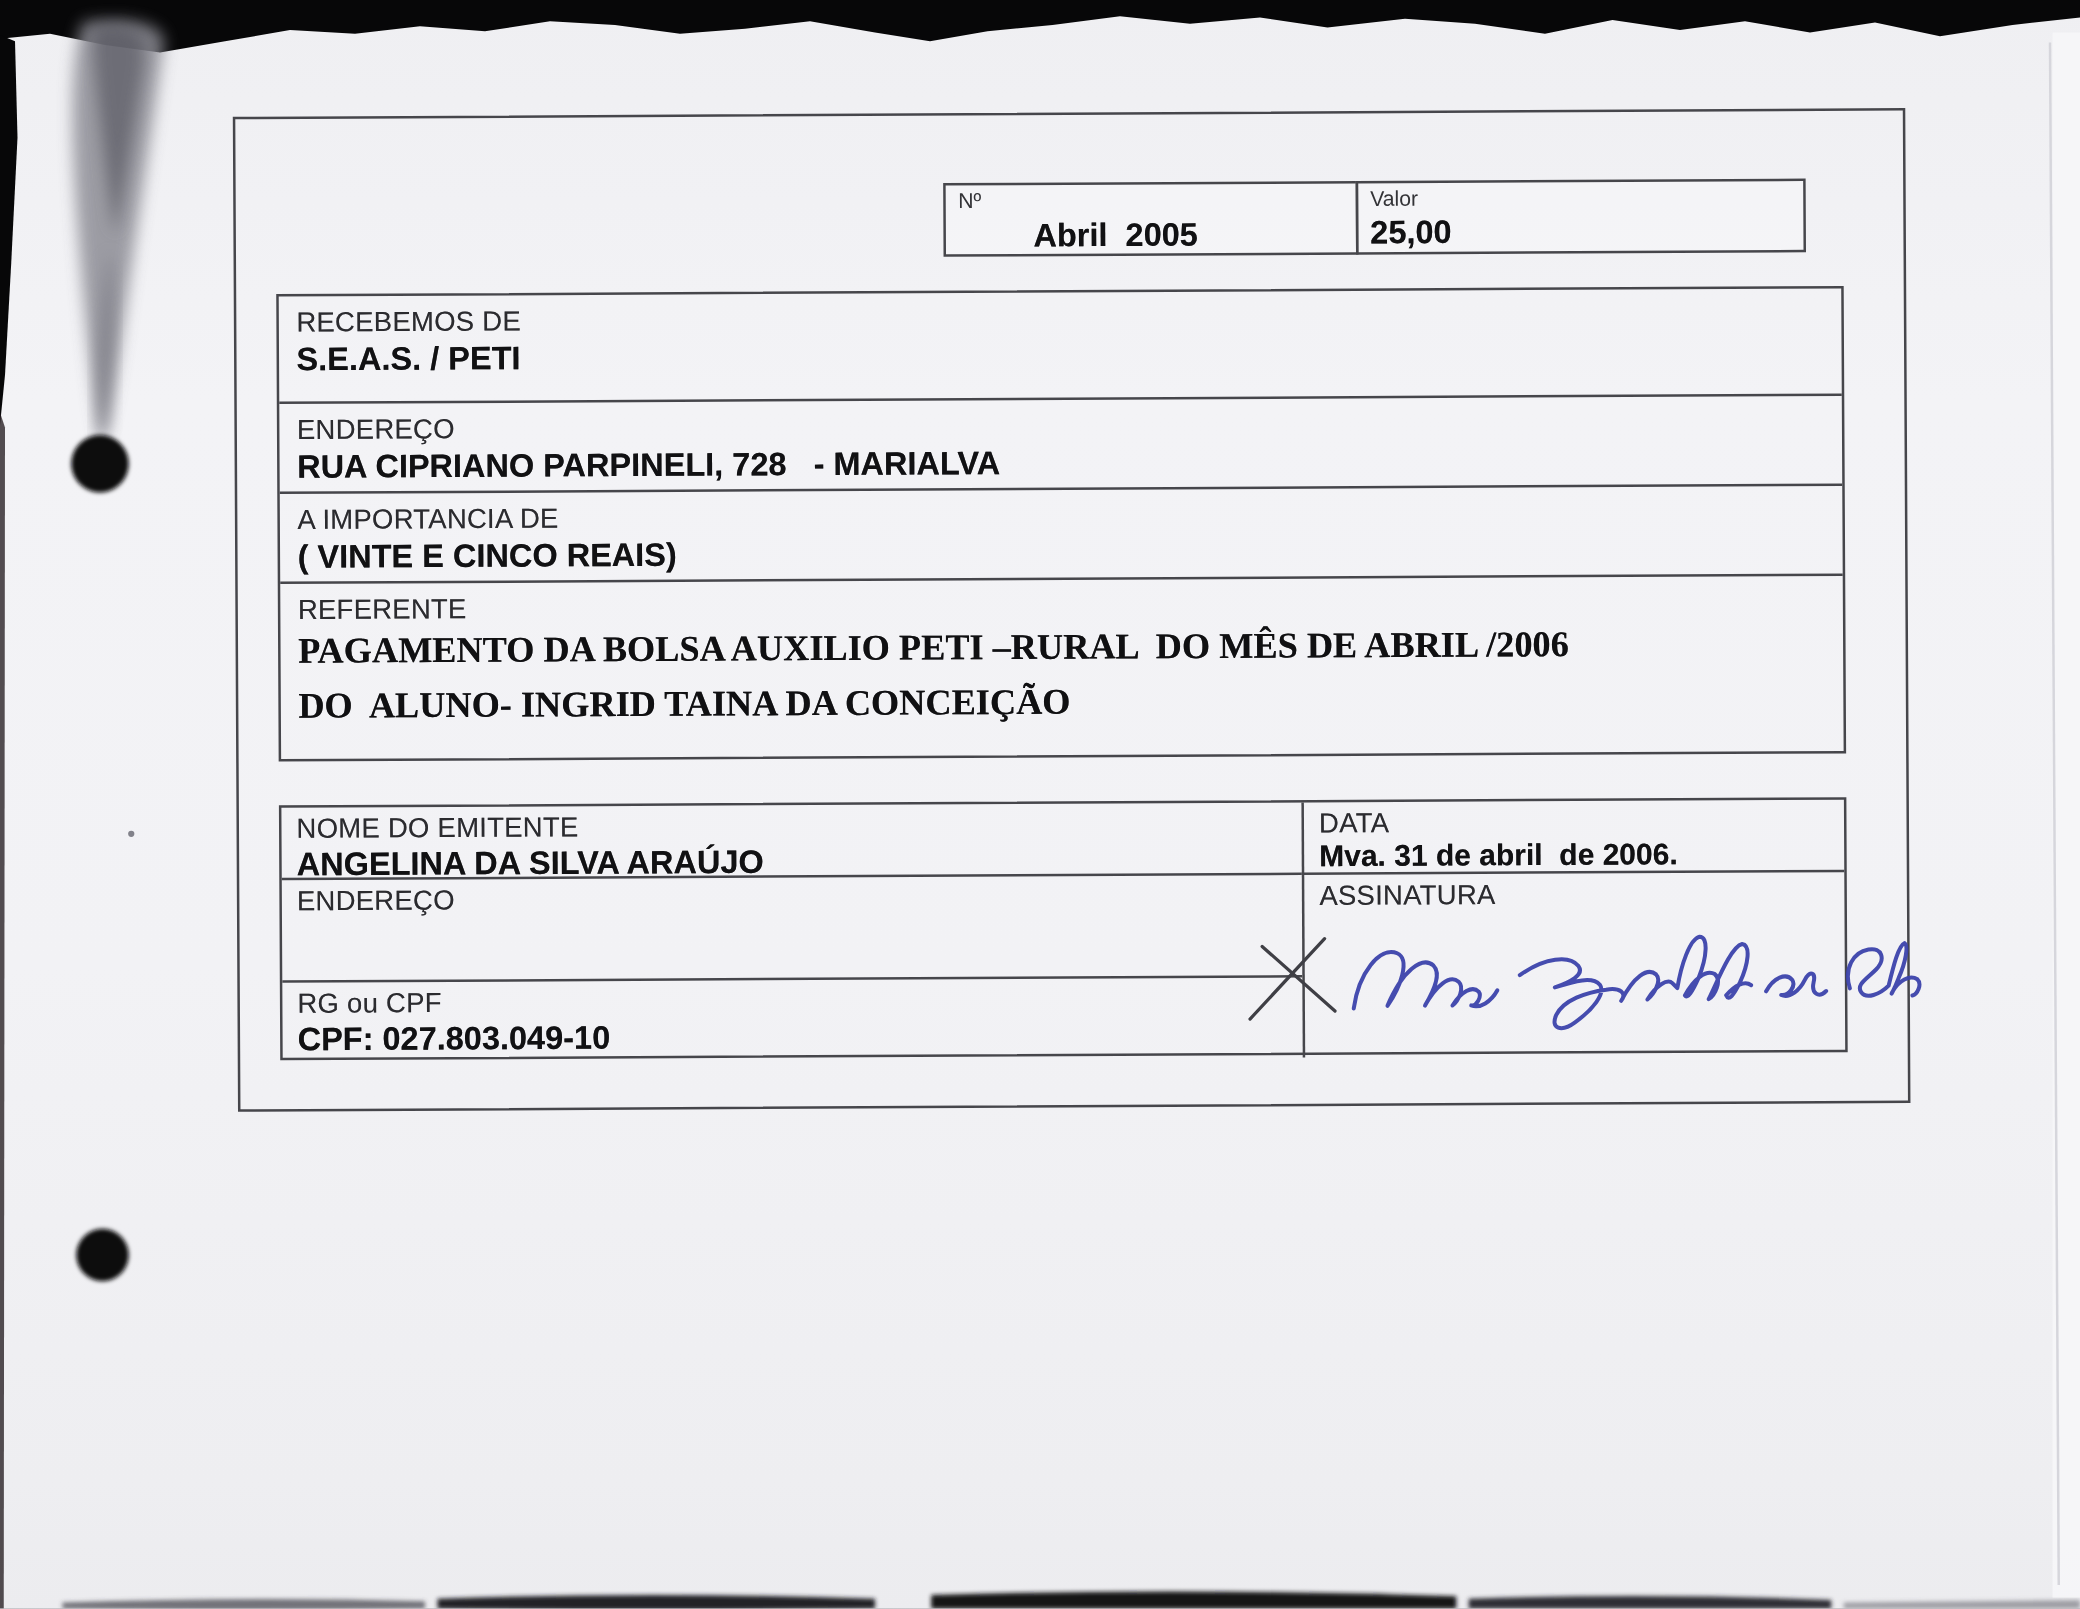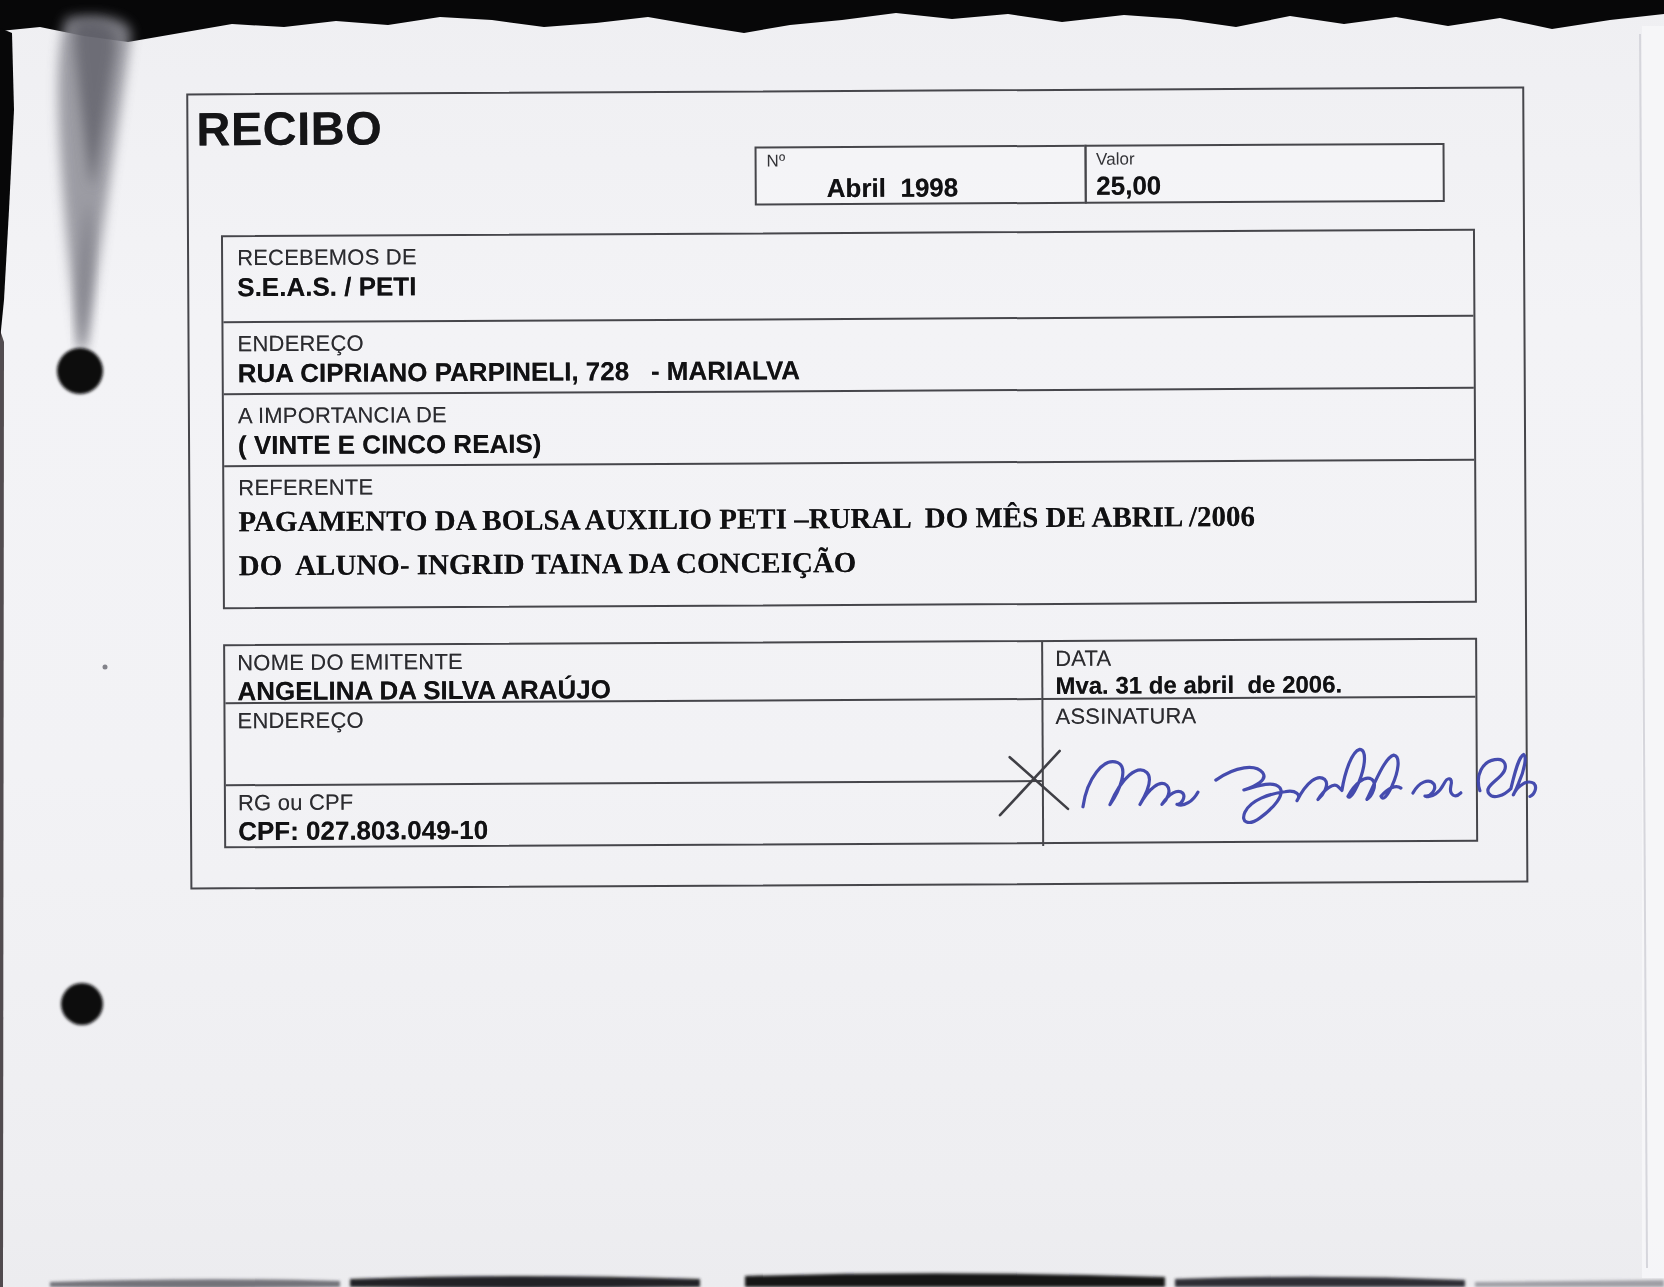--- a/index.html
+++ b/index.html
@@ -60,26 +60,25 @@
 </style>
 </head>
 <body>
 
 <div id="canvas">
 
   <div id="sheet">
 
     <div class="abs outer-border"></div>
 
-    <div class="abs title">RECIBO</div>
 
     <div class="abs nv-row">
       <div class="nv-box no-box">
         <div class="small-label">Nº</div>
-        <div class="value no-value">Abril  1998</div>
+        <div class="value no-value">Abril  2005</div>
       </div>
       <div class="nv-box valor-box">
         <div class="small-label">Valor</div>
         <div class="value valor-value">25,00</div>
       </div>
     </div>
 
     <div class="abs main-box">
       <div class="mrow mrow1">
         <div class="field-label">RECEBEMOS DE</div>

